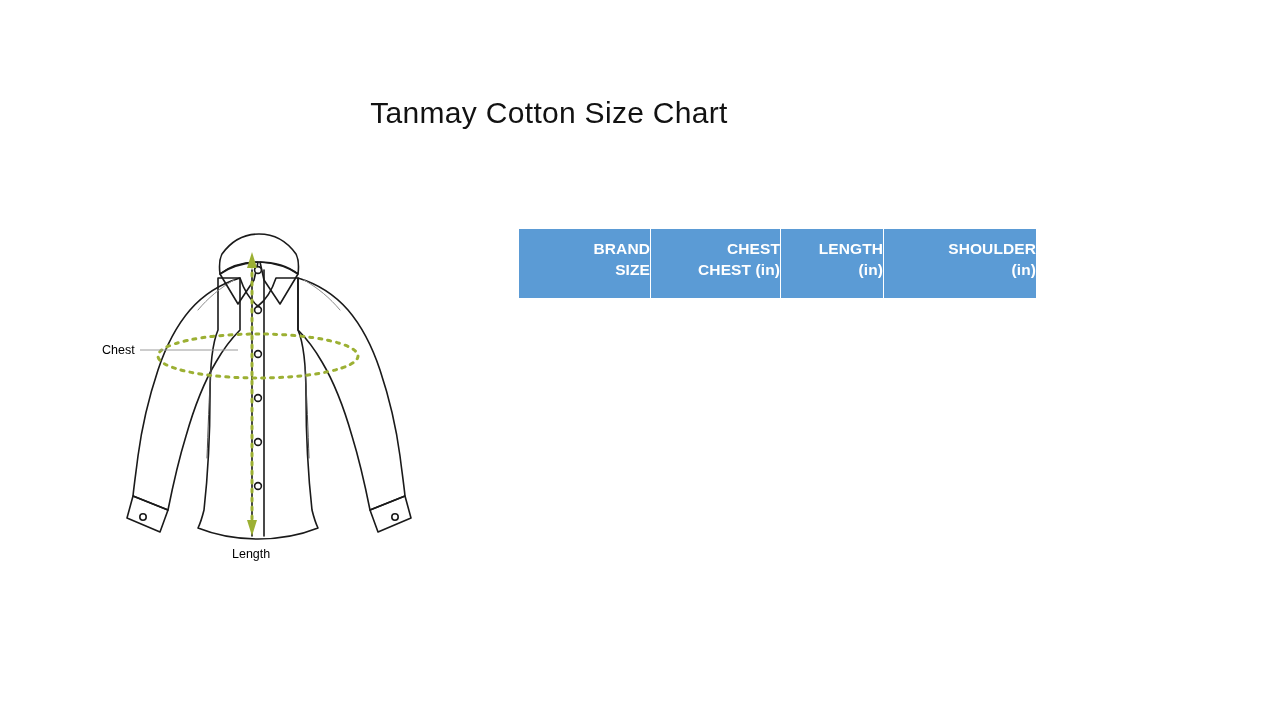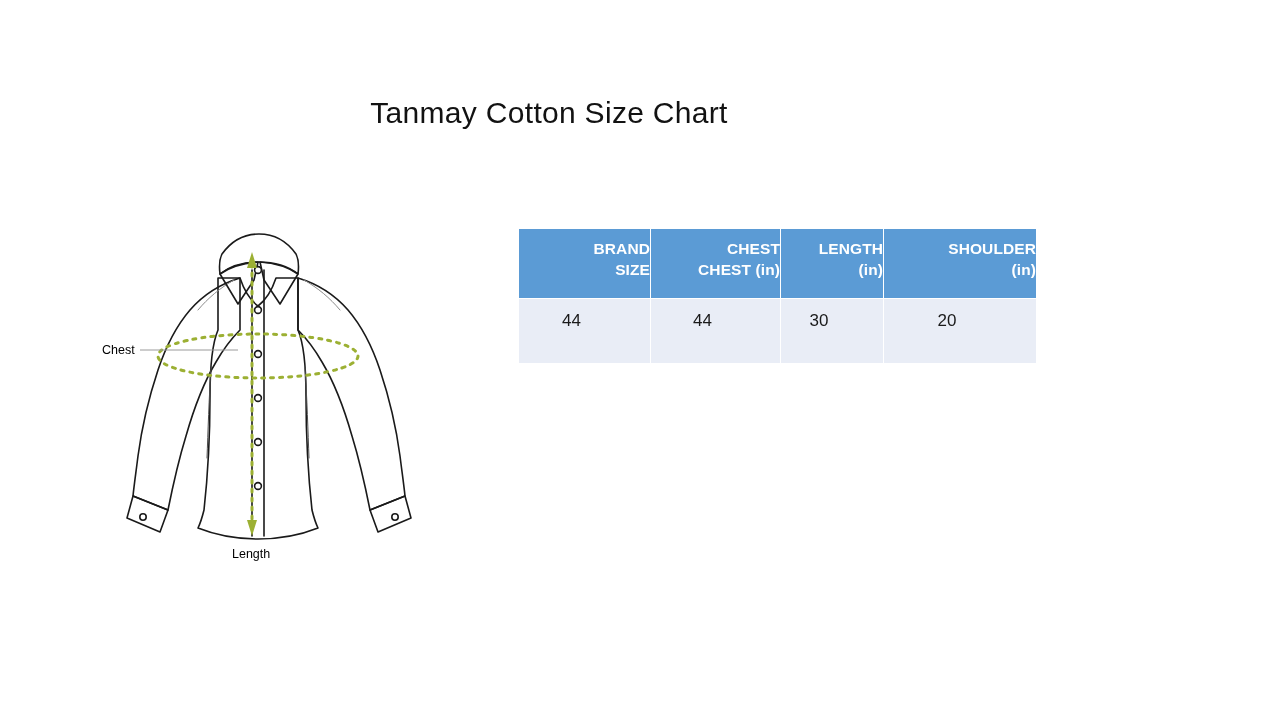--- a/index.html
+++ b/index.html
@@ -201,20 +201,14 @@
         <span>LENGTH</span>
         <span class="l2">(in)</span>
       </th>
       <th>
         <span>SHOULDER</span>
         <span class="l2">(in)</span>
       </th>
     </tr>
   </thead>
   <tbody>
-    <tr class="band-light">
-      <td>44</td>
-      <td>44</td>
-      <td>30</td>
-      <td>20</td>
-    </tr>
   </tbody>
 </table>
 
 </body></html>

